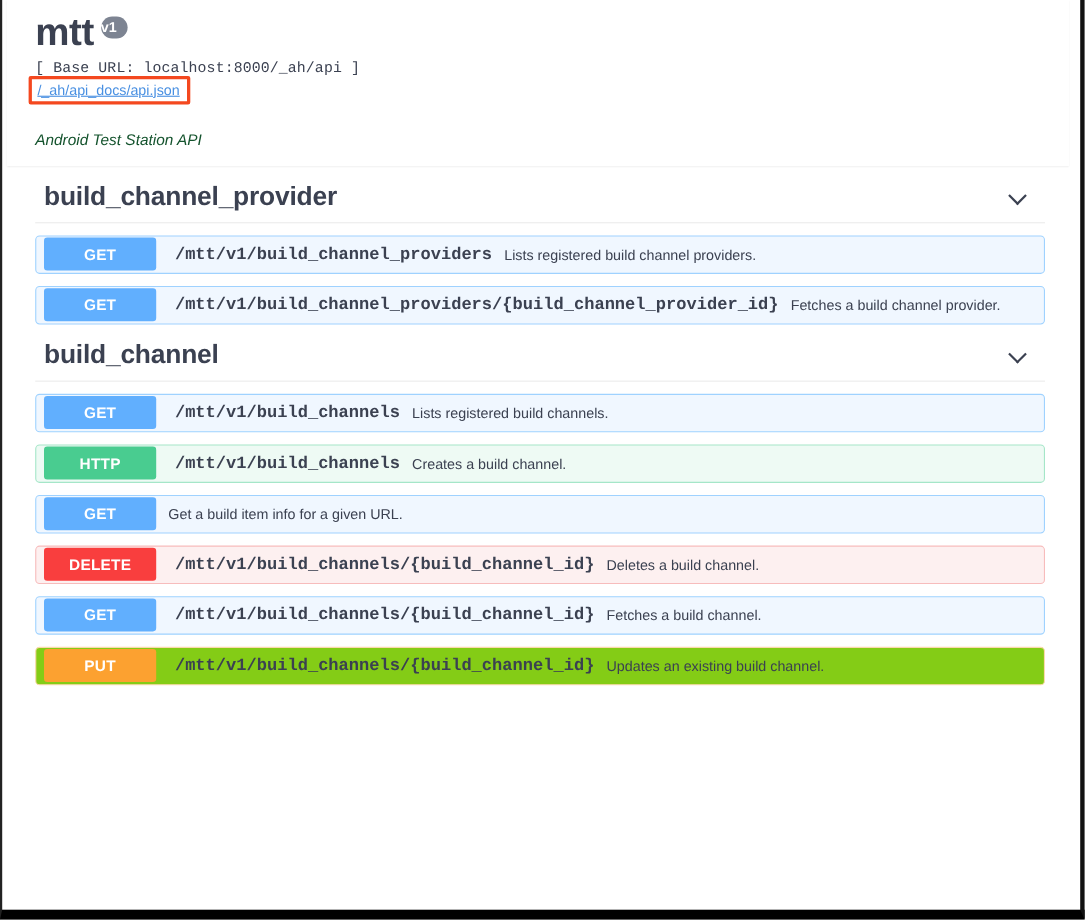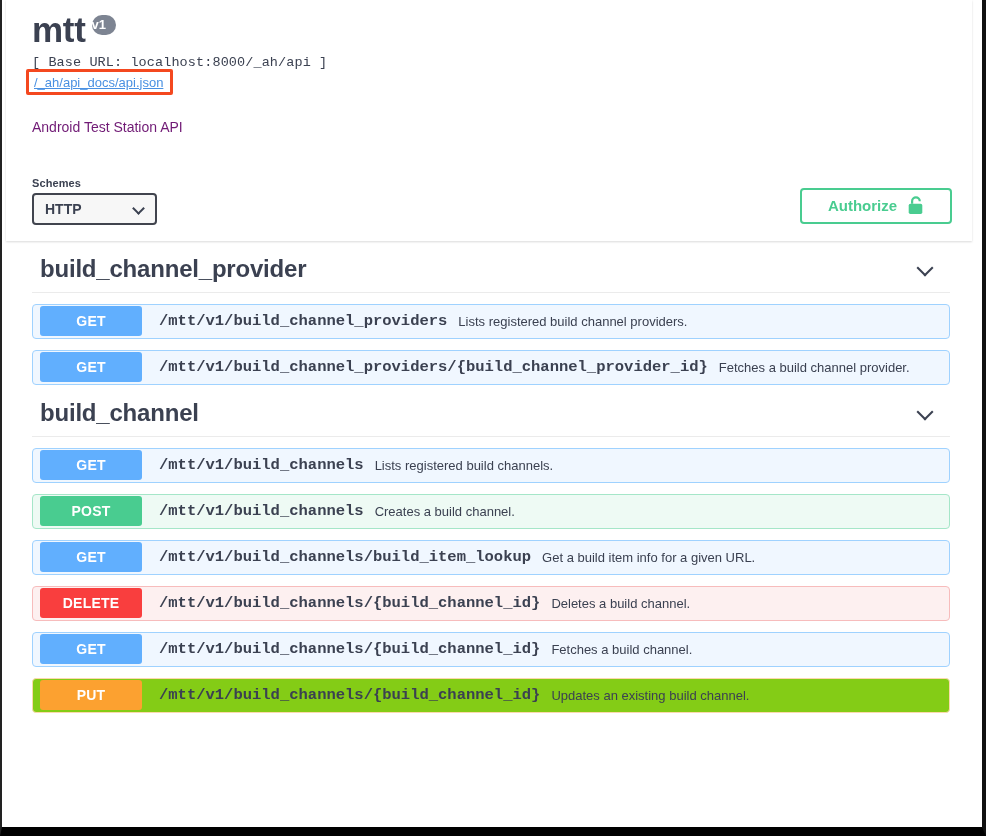--- a/index.html
+++ b/index.html
@@ -89,22 +89,23 @@
     left: -6px;
     top: -4px;
     right: -8px;
     bottom: -4px;
     border: 3px solid #f4481f;
     border-radius: 2px;
     pointer-events: none;
   }
   .api-desc {
     font-size: 14px;
-    color: #701a75;
+    color: #14532d;
     margin-top: 28px;
+    font-style: italic;
   }
 
   
   .scheme-row {
     display: flex;
     align-items: flex-end;
     justify-content: space-between;
     padding: 42px 20px 0 26px;
   }
   .scheme-block {
@@ -266,37 +267,20 @@
       <div class="base-url">[ Base URL: localhost:8000/_ah/api ]</div>
 
       <div class="link-wrap">
         <a class="api-link" href="#">/_ah/api_docs/api.json</a>
         <div class="annot-box"></div>
       </div>
 
       <div class="api-desc">Android Test Station API</div>
     </div>
 
-    <div class="scheme-row">
-      <div class="scheme-block">
-        <div class="scheme-label">Schemes</div>
-        <div class="scheme-select">
-          <span>HTTP</span>
-          <span class="chev-small"></span>
-        </div>
-      </div>
-
-      <button class="authorize-btn">
-        <span>Authorize</span>
-        <svg class="lock-icon" width="17" height="19" viewBox="0 0 20 22">
-          <rect x="2" y="9" width="16" height="12" rx="2" fill="#49cc90"></rect>
-          <path d="M6 9 V6 a4.5 4.5 0 0 1 9 0" fill="none" stroke="#49cc90" stroke-width="2.6"></path>
-        </svg>
-      </button>
-    </div>
   </div>
 
   <div class="sections">
 
     <div class="tag-section">
       <div class="tag-head">
         <span class="tag-name">build_channel_provider</span>
         <span class="chev-big"></span>
       </div>
 
@@ -319,28 +303,27 @@
         <span class="chev-big"></span>
       </div>
 
       <div class="op-row r-get">
         <span class="op-method m-get">GET</span>
         <span class="op-path">/mtt/v1/build_channels</span>
         <span class="op-summary">Lists registered build channels.</span>
       </div>
 
       <div class="op-row r-post">
-        <span class="op-method m-post">POST</span>
+        <span class="op-method m-post">HTTP</span>
         <span class="op-path">/mtt/v1/build_channels</span>
         <span class="op-summary">Creates a build channel.</span>
       </div>
 
       <div class="op-row r-get">
         <span class="op-method m-get">GET</span>
-        <span class="op-path">/mtt/v1/build_channels/build_item_lookup</span>
         <span class="op-summary">Get a build item info for a given URL.</span>
       </div>
 
       <div class="op-row r-delete">
         <span class="op-method m-delete">DELETE</span>
         <span class="op-path">/mtt/v1/build_channels/{build_channel_id}</span>
         <span class="op-summary">Deletes a build channel.</span>
       </div>
 
       <div class="op-row r-get">

